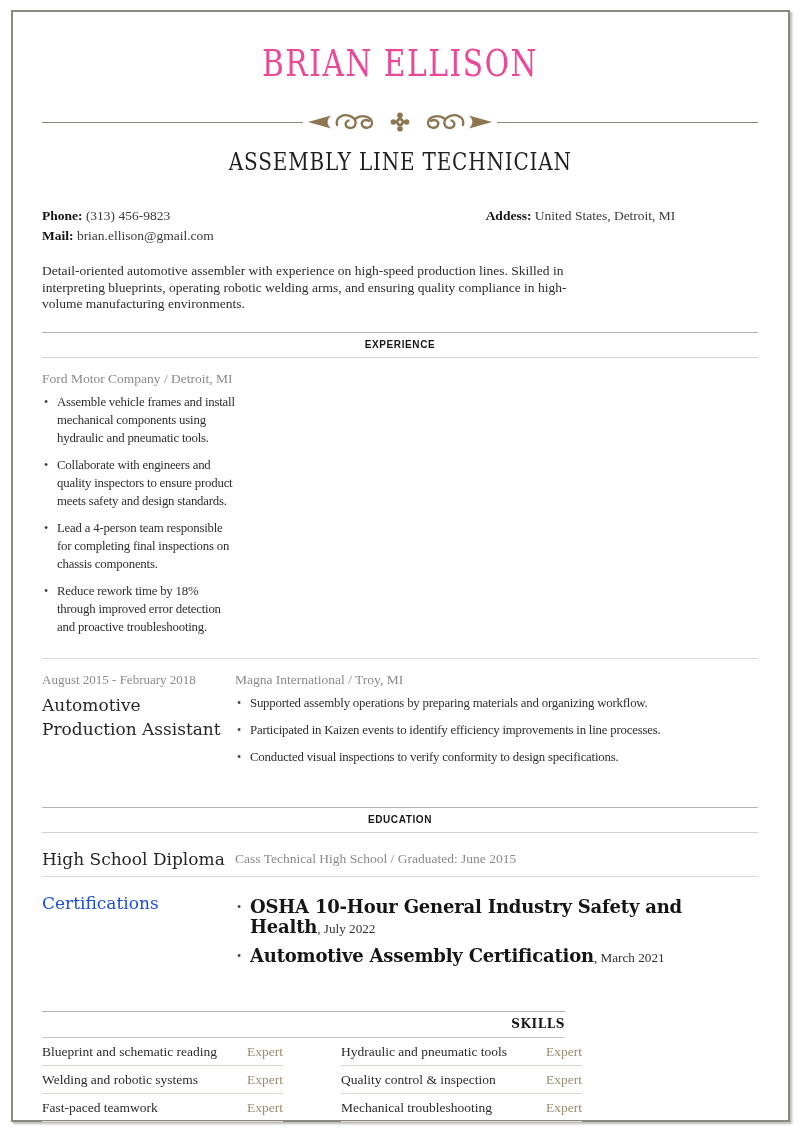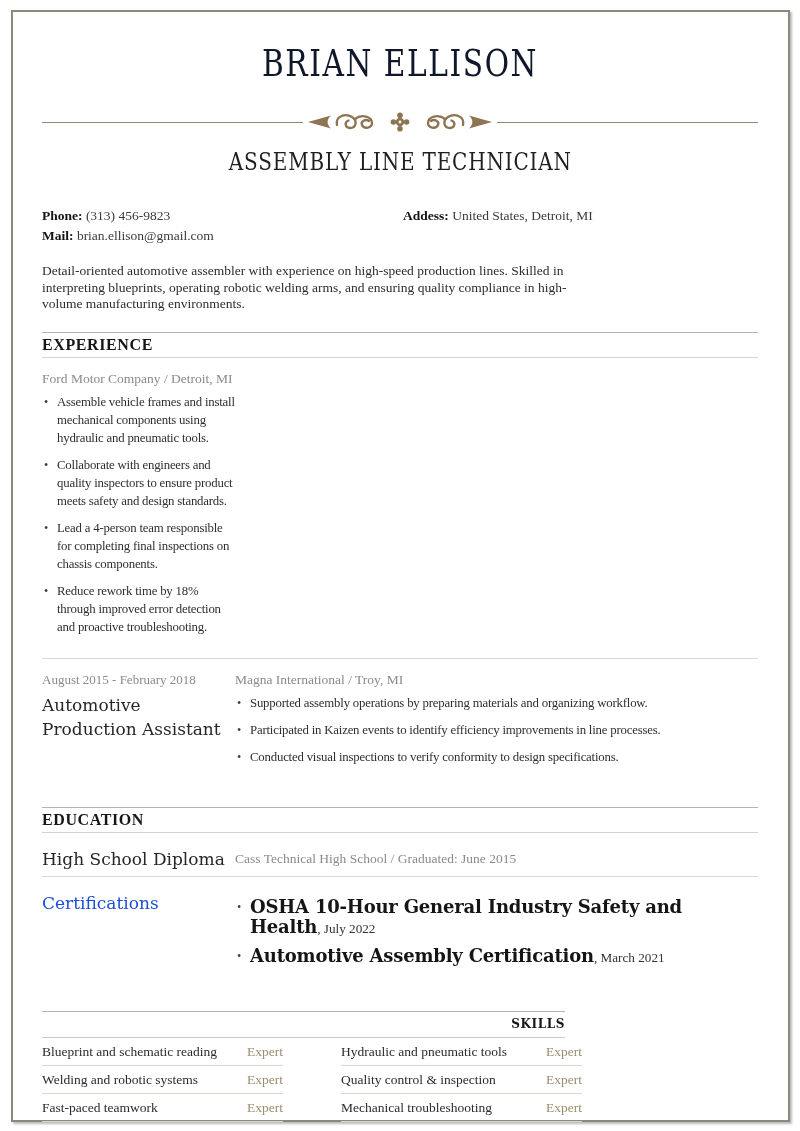--- a/index.html
+++ b/index.html
@@ -9,54 +9,54 @@
     font-family:"Liberation Serif", serif; color:#2e2e2e;
   }
   .page-frame {
     position:absolute; left:11px; top:10px; width:779px; height:1112px;
     border:2px solid #8a8a7b; box-shadow:2px 2px 2px rgba(130,130,130,0.55);
     pointer-events:none;
   }
   .content { position:relative; padding:38px 42px 0 42px; }
 
   
-  .name-line { text-align:center; font-size:38px; line-height:50px; color:#0f172a; }
+  .name-line { text-align:center; font-size:38px; line-height:50px; color:#ec4899; }
   .name-inner {
     display:inline-block; transform:scaleX(0.78); transform-origin:center;
     font-family:"DejaVu Serif", serif; letter-spacing:2px; font-weight:500;
   }
   .ornament-row { margin-top:21px; height:26px; display:flex; align-items:center; }
   .orn-line { flex:1; height:0; border-top:1.5px solid #8f8971; }
   .orn-svg { flex:0 0 auto; margin:0 4px; }
   .job-title-line { margin-top:12px; text-align:center; font-size:25px; line-height:30px; color:#1f1f1f; }
   .job-title-inner {
     display:inline-block; transform:scaleX(0.8); transform-origin:center;
     font-family:"DejaVu Serif", serif; letter-spacing:1px; font-weight:500;
   }
 
   
   .contact { margin-top:29px; display:grid; grid-template-columns:361px 1fr; font-size:13.5px; }
   .contact-row { line-height:20px; color:#3a3a3a; }
   .contact-row b { color:#141414; }
   .c-phone { grid-column:1; grid-row:1; }
-  .c-address { grid-column:2; grid-row:1; }
+  .c-address { grid-column:2; grid-row:1;text-align:center; }
   .c-mail { grid-column:1; grid-row:2; }
 
   
   .summary { margin-top:17px; width:542px; font-size:13.5px; line-height:16.6px; color:#2c2c2c; }
 
   
   .section { margin-top:19px; }
   .sec-head {
     border-top:1px solid #b3b3b3; border-bottom:1px solid #d2d2d2;
     padding:5px 0;
   }
   .sec-head h3 {
-    font-family:Liberation Serif, serif; font-size:16px; line-height:14px;
-    font-weight:bold; letter-spacing:0.6px; color:#161616;
+    font-family:Liberation Sans, sans-serif; font-size:10px; line-height:14px;
+    font-weight:bold; letter-spacing:0.6px; color:#161616;text-align:center;
   }
 
   
   .entry { display:grid; grid-template-columns:193px 1fr; padding:12px 0 13px; }
   .entry + .entry { border-top:1px solid #d8d8d8; }
   .entry-dates { font-size:13px; line-height:18px; color:#8a8a8a; }
   .entry-role {
     margin-top:4px; font-family:"DejaVu Serif", serif; font-weight:500;
     font-size:17px; line-height:24px; color:#262626;
   }

